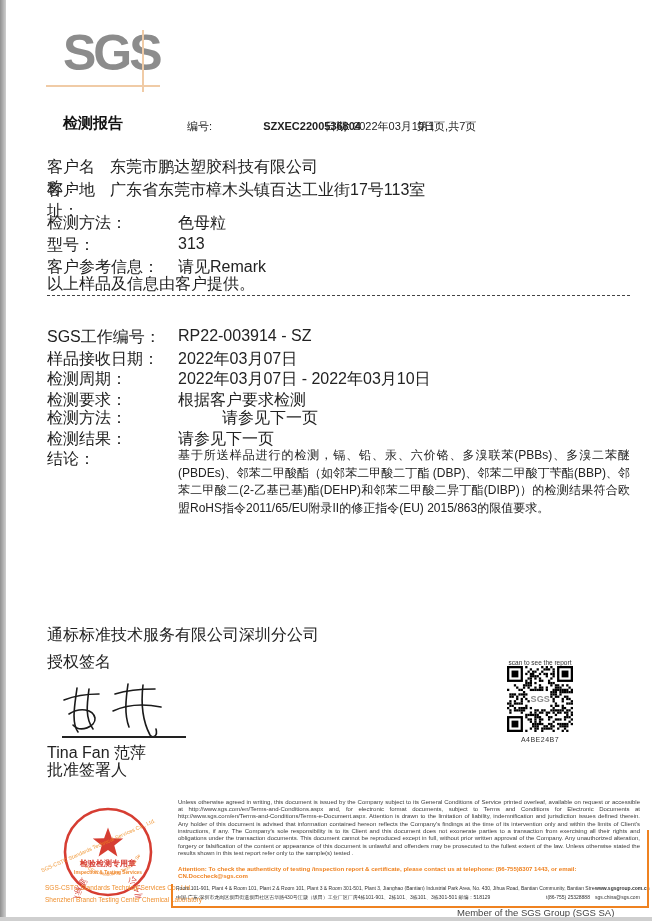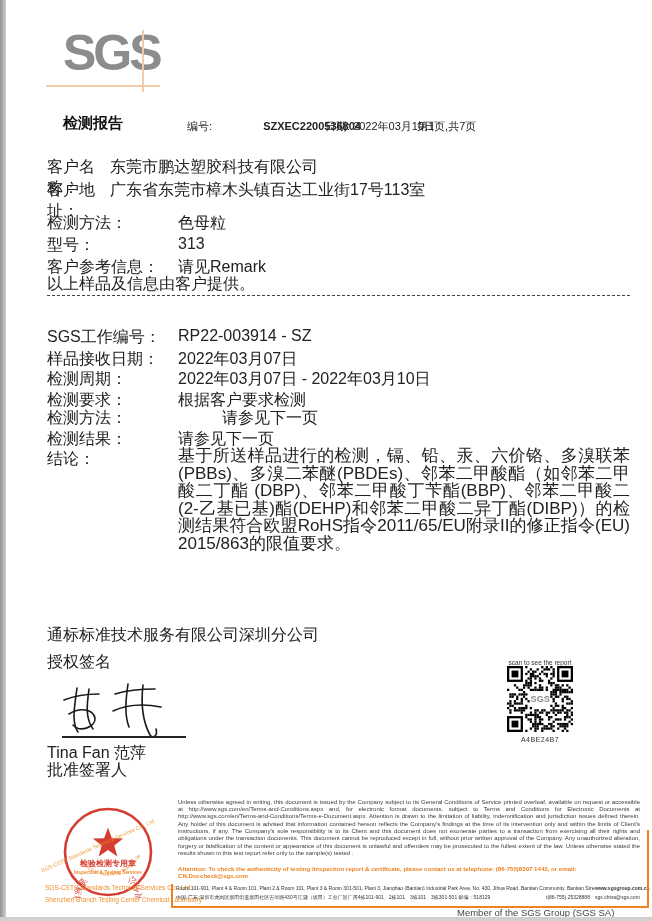--- a/index.html
+++ b/index.html
@@ -10,21 +10,21 @@
   .edge-bottom{left:0;top:917px;width:652px;height:4px;background:#cfcfcf;}
   .logo{left:63px;top:28px;font-size:50px;font-weight:bold;color:#8c8c8c;letter-spacing:-3px;line-height:1;}
   .cross-h{left:46px;top:85px;width:114px;height:2px;background:#f0cba6;}
   .cross-v{left:142px;top:30px;width:2px;height:62px;background:#f0cba6;}
   .title{left:47px;top:114px;font-size:15px;font-weight:bold;color:#111;margin-left:16px;}
   .hmeta{top:119px;font-size:11px;color:#222;}
   .row{display:flex;font-size:16px;color:#222;left:47px;}
   .row .lbl{flex:0 0 63px;}
   .row2 .lbl{flex:0 0 131px;}
   .dashed{left:47px;top:295px;width:583px;border-top:1.5px dashed #444;}
-  .concl-text{left:178px;top:447px;width:452px;font-size:17px;line-height:17.5px;text-align:justify;color:#222;}
+  .concl-text{left:178px;top:447px;width:452px;font-size:12px;line-height:17.5px;text-align:justify;color:#222;}
   .sig-underline{left:62px;top:736px;width:124px;height:1.5px;background:#222;}
   .tiny{transform:scale(.5);transform-origin:0 0;}
   .disclaimer{left:178px;top:798px;width:924px;font-size:12px;line-height:14.6px;color:#3c3c3c;text-align:justify;}
   .attention{left:178px;top:866px;width:930px;font-size:12.2px;line-height:13px;font-weight:bold;color:#ef8220;}
   .addr-row{display:flex;font-size:10px;color:#333;white-space:nowrap;}
   .ora{background:#ef8220;}
   .member{left:430px;top:907px;font-size:9.5px;color:#444;padding-left:27px;}
   .sgs-cstc{font-size:13px;color:#ef9030;line-height:12px;white-space:nowrap;}
   .stamp-wrap{left:62px;top:806px;width:92px;height:92px;opacity:.93;}
   .stamp-diag{left:40px;top:868px;width:340px;font-size:11px;color:rgba(240,140,30,.85);

